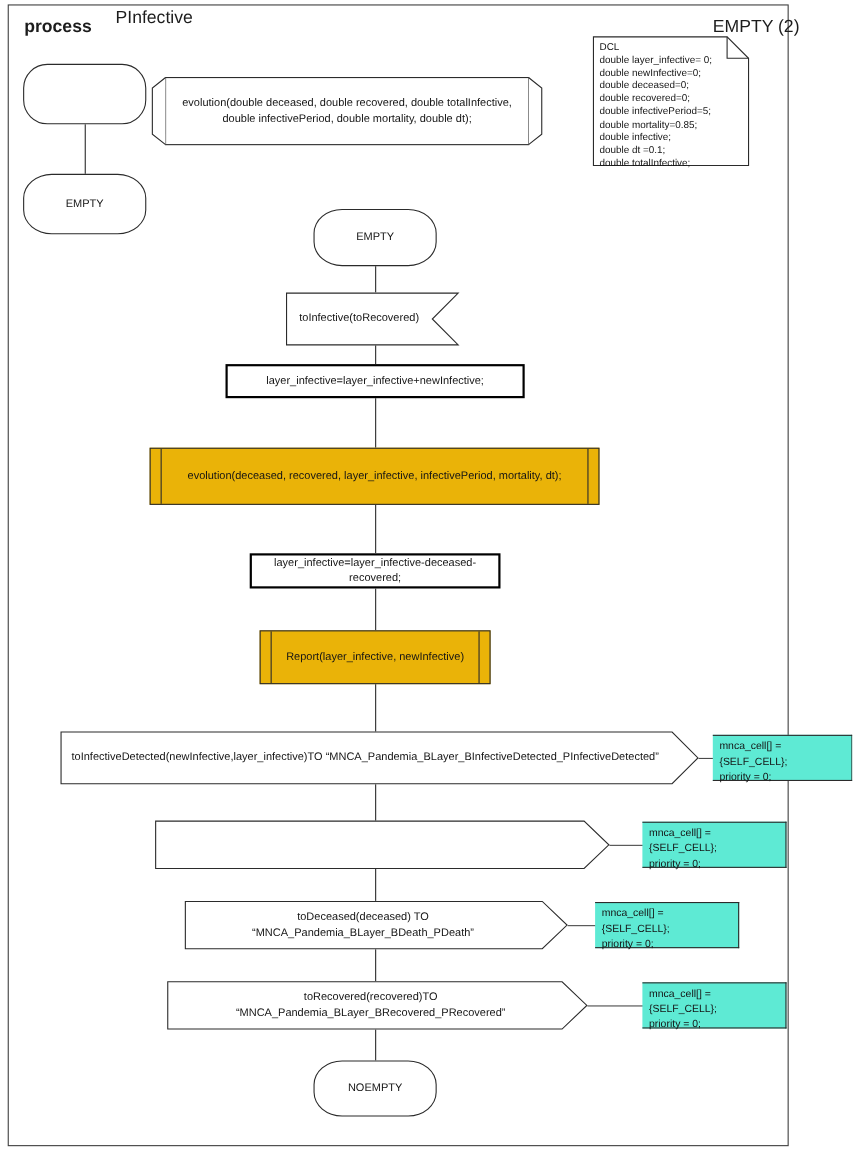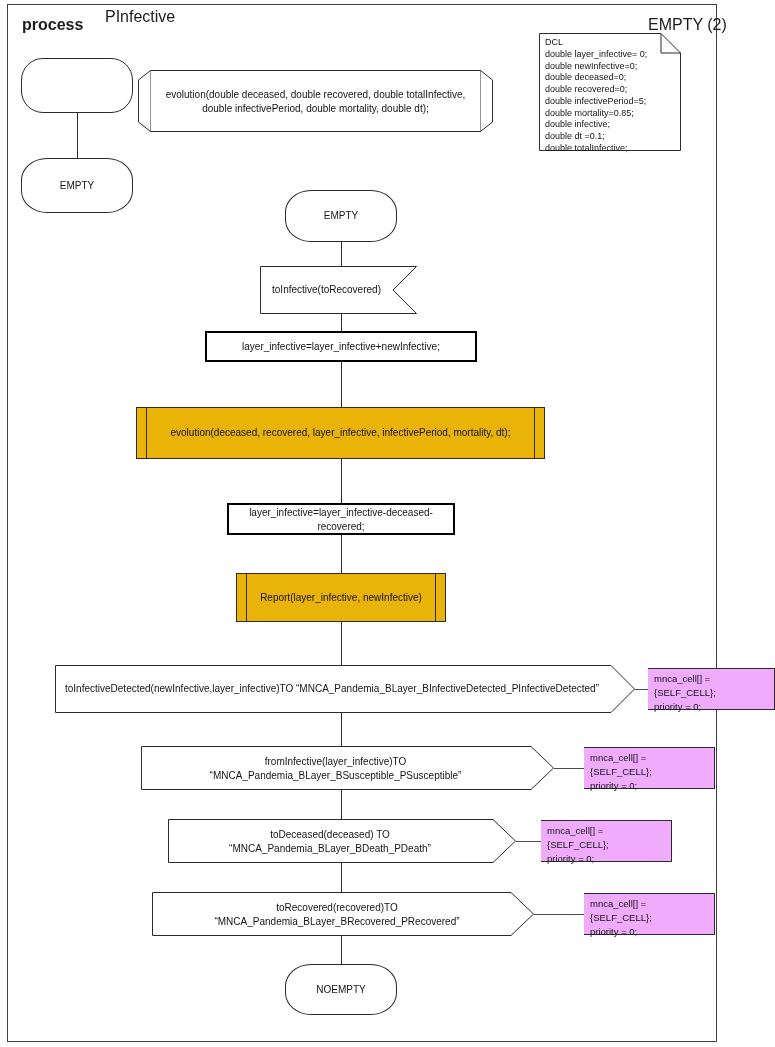--- a/index.html
+++ b/index.html
@@ -114,21 +114,21 @@
   .proc-sym::before { left: 9px; }
   .proc-sym::after  { right: 9px; }
 
   
   .procdecl-sym { background: transparent; }
 
   
   .comment-sym {
     border: 1px solid #2b2b2b;
     border-left: none;
-    background: #f0abfc;
+    background: #5eead4;
     font-size: 9.5px;
     color: #141414;
     line-height: 1.45;
     padding: 3px 5px 3px 6px;
     box-sizing: border-box;
     white-space: pre-line;
   }
 
   
   .note-sym { background: transparent; }
@@ -241,21 +241,20 @@
   <div class="hline" style="left:635px; top:689px; width:14px;"></div>
   <div class="comment-sym shape" style="left:648px; top:668px; width:127px; height:42px;">mnca_cell[] = {SELF_CELL};
 priority = 0;</div>
 
   <div class="vline" style="left:341px; top:713px; height:33px;"></div>
 
   <div class="shape output-sym" style="left:141px; top:746px; width:413px; height:44px;">
     <svg width="413" height="44" viewBox="0 0 413 44">
       <path d="M0.5 0.5 H390 L412.5 22 L390 43.5 H0.5 Z" fill="#ffffff" stroke="#2b2b2b" stroke-width="1"></path>
     </svg>
-    <div class="inner lbl" style="left:0; right:24px;">fromInfective(layer_infective)TO “MNCA_Pandemia_BLayer_BSusceptible_PSusceptible”</div>
   </div>
   <div class="hline" style="left:554px; top:768px; width:31px;"></div>
   <div class="comment-sym shape" style="left:584px; top:747px; width:131px; height:42px;">mnca_cell[] = {SELF_CELL};
 priority = 0;</div>
 
   <div class="vline" style="left:341px; top:790px; height:29px;"></div>
 
   <div class="shape output-sym" style="left:168px; top:819px; width:348px; height:44px;">
     <svg width="348" height="44" viewBox="0 0 348 44">
       <path d="M0.5 0.5 H325 L347.5 22 L325 43.5 H0.5 Z" fill="#ffffff" stroke="#2b2b2b" stroke-width="1"></path>

